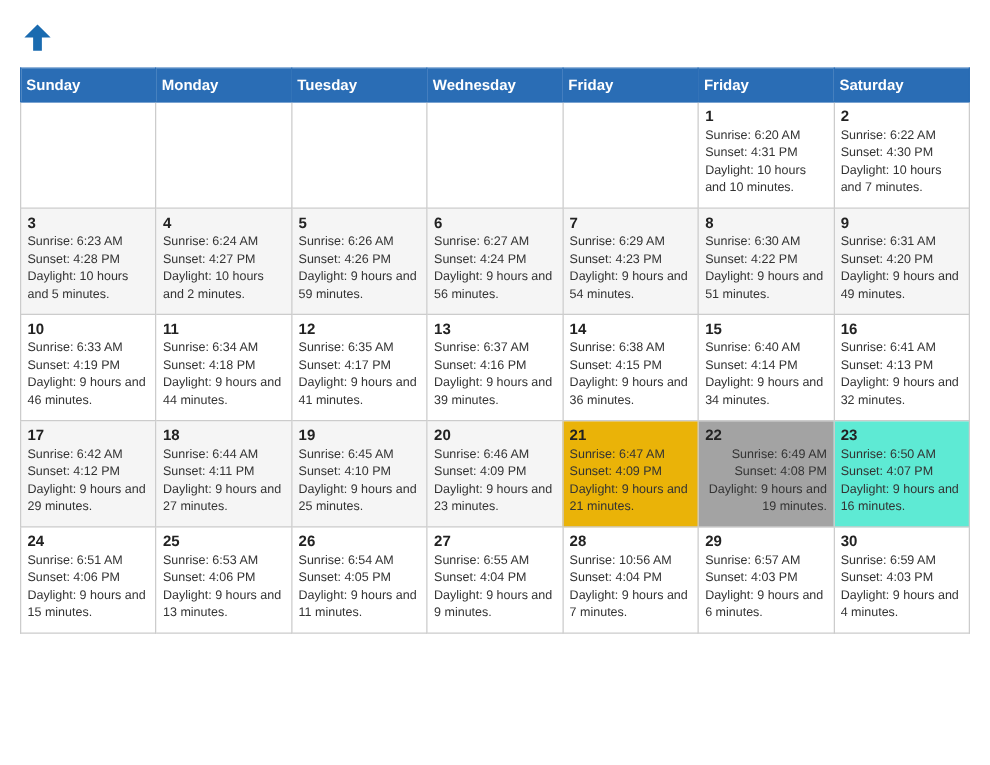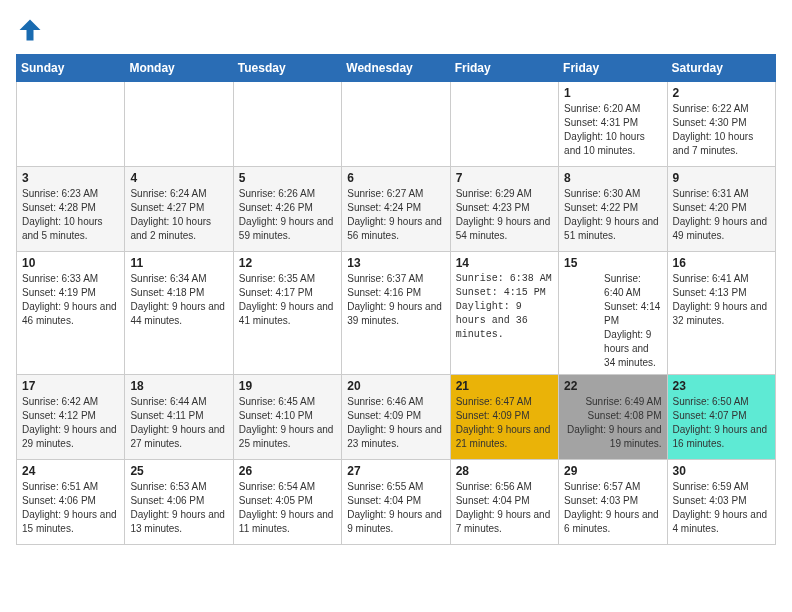--- a/index.html
+++ b/index.html
@@ -204,27 +204,27 @@
 Daylight: 9 hours and 41 minutes.</div>
           </td>
           <td>
             <div class="day-number">13</div>
             <div class="day-info" style="white-space: pre-line;">Sunrise: 6:37 AM
 Sunset: 4:16 PM
 Daylight: 9 hours and 39 minutes.</div>
           </td>
           <td>
             <div class="day-number">14</div>
-            <div class="day-info" style="white-space: pre-line; font-family: Liberation Mono, monospace;">Sunrise: 6:38 AM
+            <div class="day-info" style="white-space: pre-line;">Sunrise: 6:38 AM
 Sunset: 4:15 PM
 Daylight: 9 hours and 36 minutes.</div>
           </td>
           <td>
             <div class="day-number">15</div>
-            <div class="day-info" style="white-space: pre-line; margin-left: 40px;">Sunrise: 6:40 AM
+            <div class="day-info" style="white-space: pre-line;">Sunrise: 6:40 AM
 Sunset: 4:14 PM
 Daylight: 9 hours and 34 minutes.</div>
           </td>
           <td>
             <div class="day-number">16</div>
             <div class="day-info" style="white-space: pre-line;">Sunrise: 6:41 AM
 Sunset: 4:13 PM
 Daylight: 9 hours and 32 minutes.</div>
           </td>
         </tr>
@@ -292,21 +292,21 @@
 Daylight: 9 hours and 11 minutes.</div>
           </td>
           <td>
             <div class="day-number">27</div>
             <div class="day-info" style="white-space: pre-line;">Sunrise: 6:55 AM
 Sunset: 4:04 PM
 Daylight: 9 hours and 9 minutes.</div>
           </td>
           <td>
             <div class="day-number">28</div>
-            <div class="day-info" style="white-space: pre-line;">Sunrise: 6:56 AM
+            <div class="day-info" style="white-space: pre-line;">Sunrise: 10:56 AM
 Sunset: 4:04 PM
 Daylight: 9 hours and 7 minutes.</div>
           </td>
           <td>
             <div class="day-number">29</div>
             <div class="day-info" style="white-space: pre-line;">Sunrise: 6:57 AM
 Sunset: 4:03 PM
 Daylight: 9 hours and 6 minutes.</div>
           </td>
           <td>

